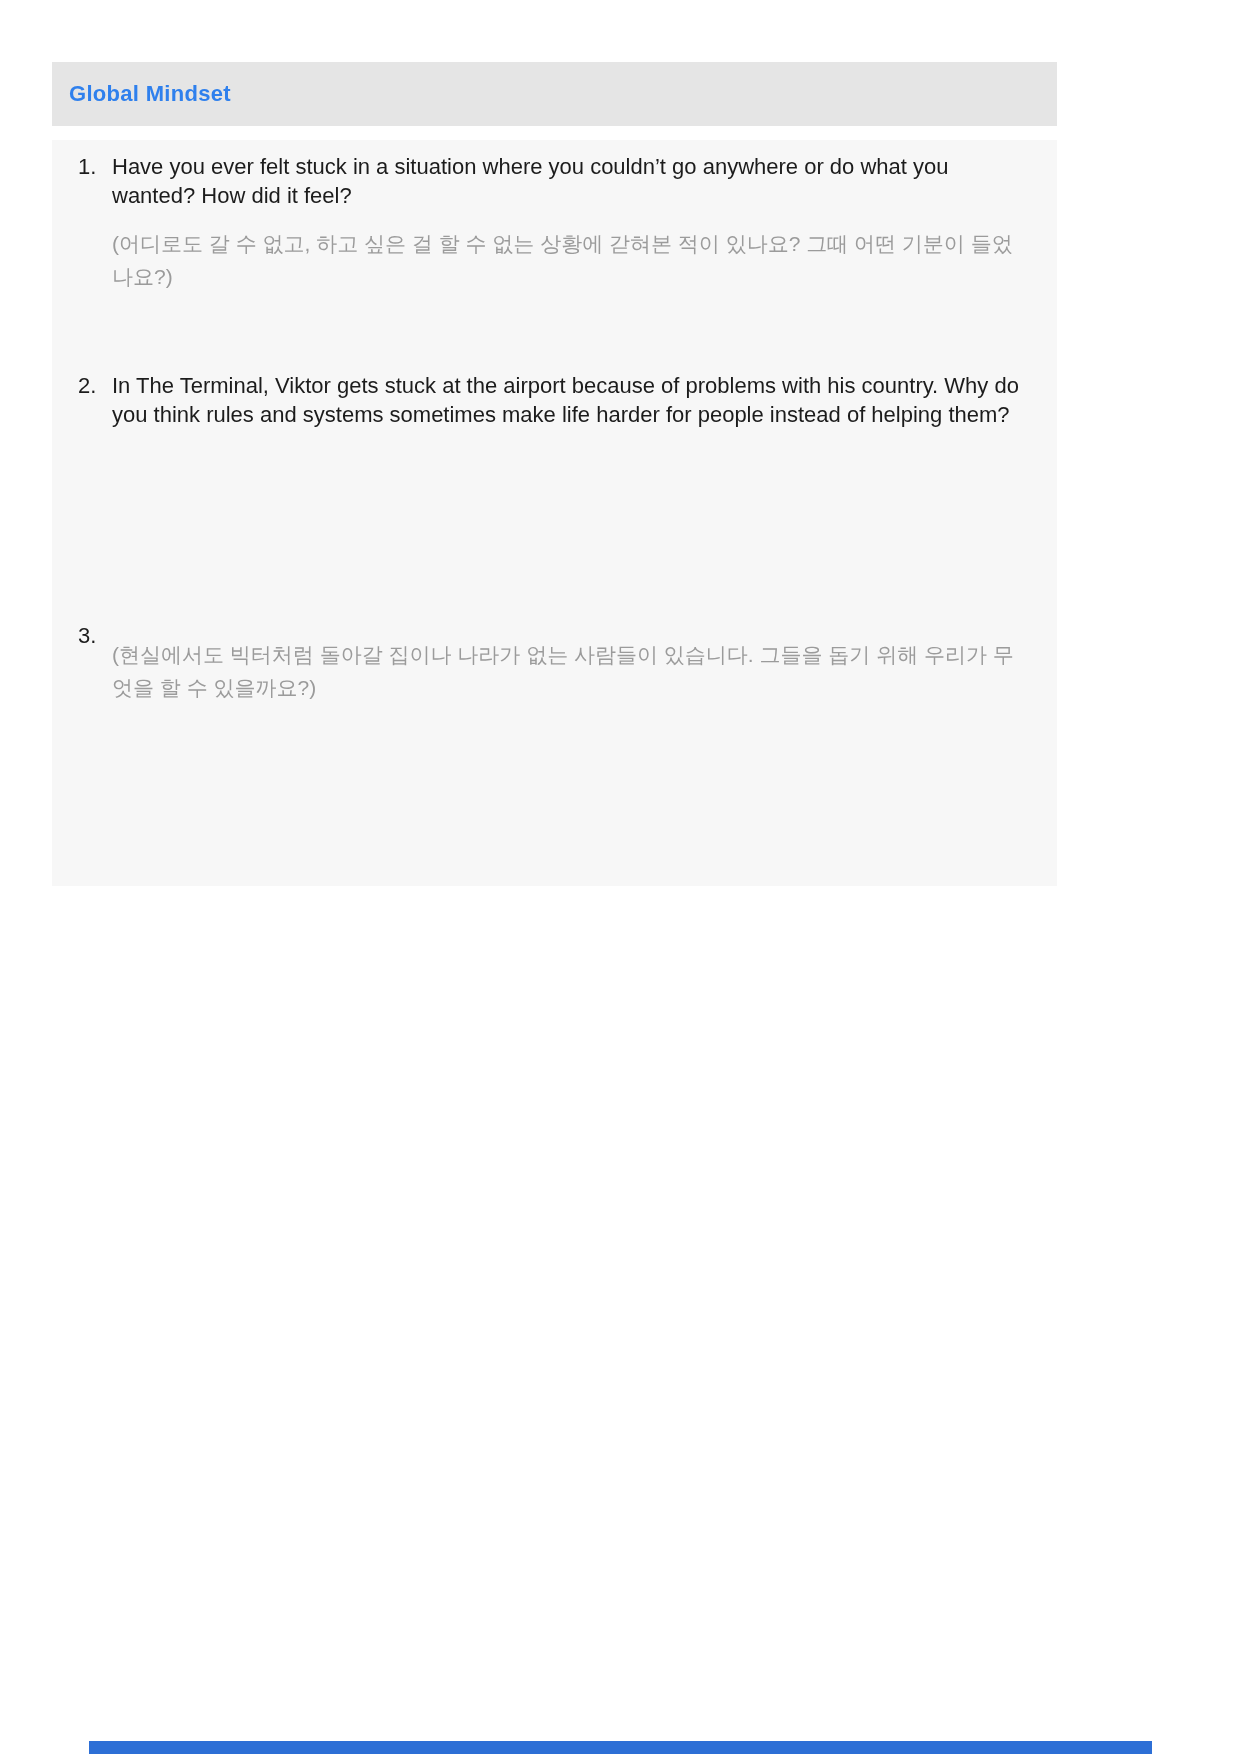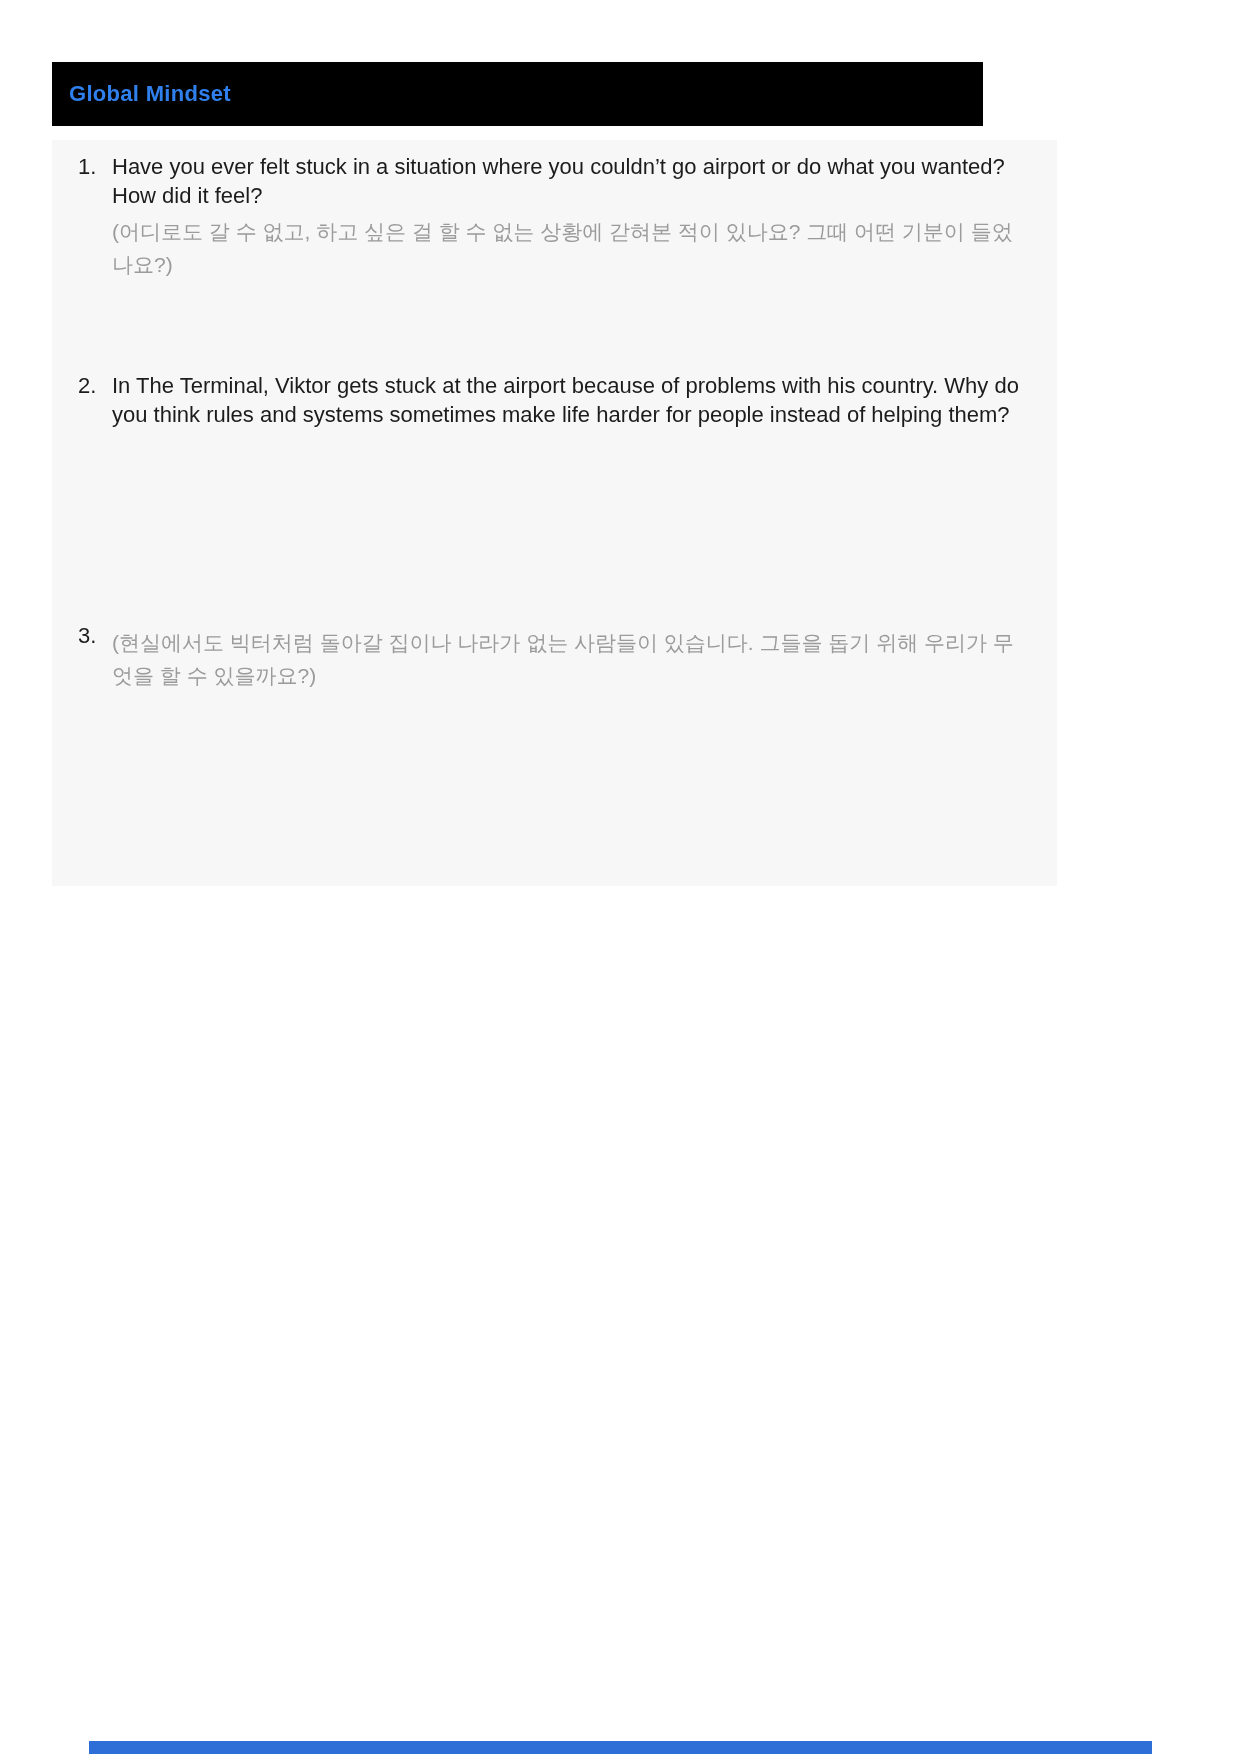--- a/index.html
+++ b/index.html
@@ -13,23 +13,23 @@
     background: #FFFFFF;
     font-family: "Liberation Sans", sans-serif;
     overflow: hidden;
   }
 
   
   .header-band {
     position: absolute;
     left: 52px;
     top: 62px;
-    width: 931px;
+    width: 1005px;
     height: 64px;
-    background: #000000;
+    background: #e5e5e5;
     display: flex;
     align-items: center;
     box-sizing: border-box;
     padding-left: 17px;
   }
   .header-band .title {
     margin: 0;
     font-size: 22px;
     font-weight: bold;
     letter-spacing: 0.3px;
@@ -68,21 +68,21 @@
     flex: 1 1 auto;
     min-width: 0;
   }
   .q-en {
     margin: 0;
     font-size: 22px;
     line-height: 29px;
     color: #1C1C1C;
   }
   .q-ko {
-    margin: 5px 0 0 0;
+    margin: 17px 0 0 0;
     font-size: 21px;
     line-height: 33px;
     color: #9B9B9B;
   }
 
   
   .bottom-bar {
     position: absolute;
     left: 89px;
     bottom: 0;
@@ -96,21 +96,21 @@
 
 <div class="header-band">
   <h1 class="title">Global Mindset</h1>
 </div>
 
 <div class="questions-panel">
 
   <div class="question q1">
     <div class="q-num">1.</div>
     <div class="q-body">
-      <p class="q-en">Have you ever felt stuck in a situation where you couldn’t go airport or do what you wanted? How did it feel?</p>
+      <p class="q-en">Have you ever felt stuck in a situation where you couldn’t go anywhere or do what you wanted? How did it feel?</p>
       <p class="q-ko">(어디로도 갈 수 없고, 하고 싶은 걸 할 수 없는 상황에 갇혀본 적이 있나요? 그때 어떤 기분이 들었나요?)</p>
     </div>
   </div>
 
   <div class="question q2">
     <div class="q-num">2.</div>
     <div class="q-body">
       <p class="q-en">In The Terminal, Viktor gets stuck at the airport because of problems with his country. Why do you think rules and systems sometimes make life harder for people instead of helping them?</p>
     </div>
   </div>

